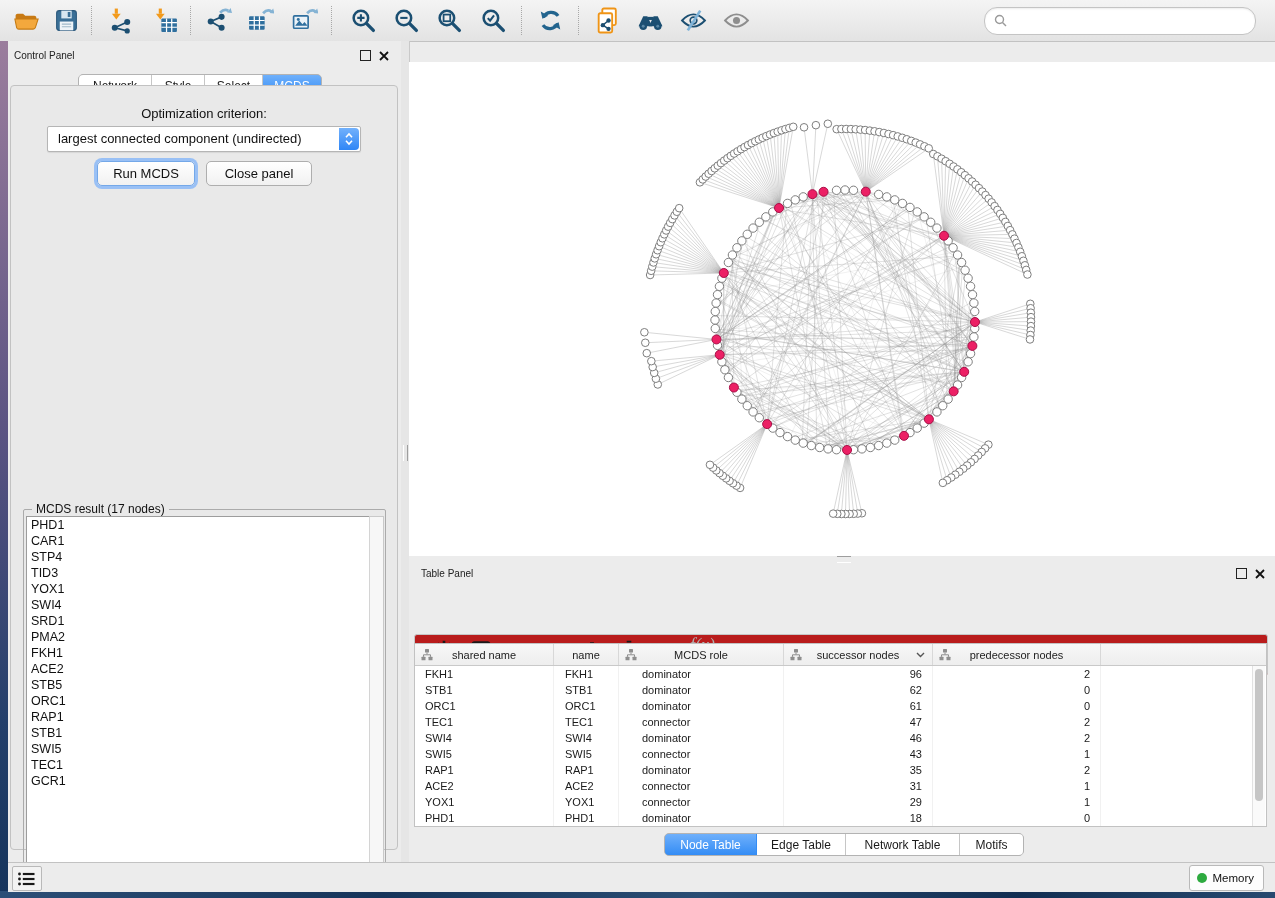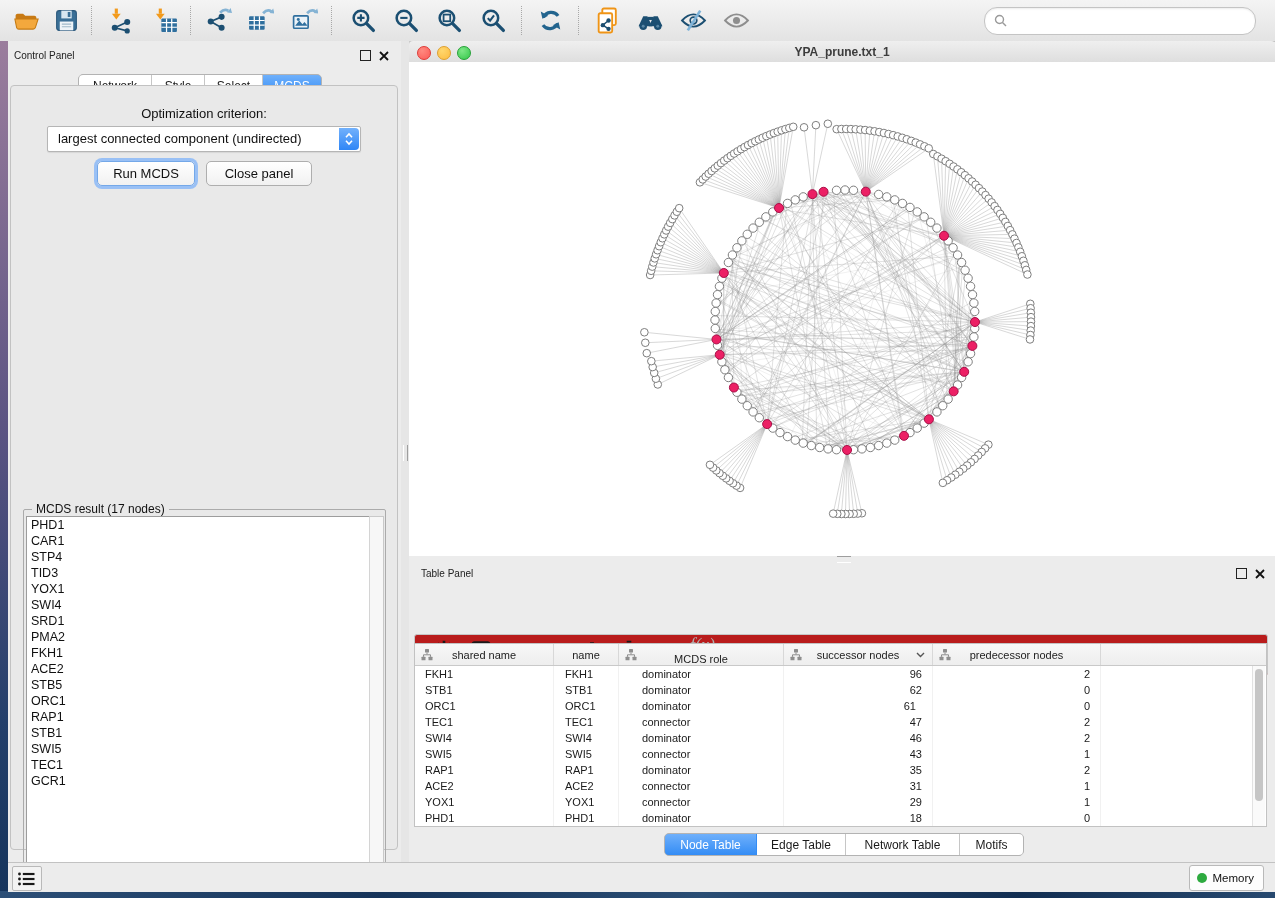--- a/index.html
+++ b/index.html
@@ -299,26 +299,20 @@
           </div>
         <div class="mcds-scroll" style="right:1px;left:auto;"></div>
       </div>
     </div>
   </div>
 
   <div class="abs gutter">
       <div class="gutter-handle"></div>
     </div>
 
-  <div class="abs net-titlebar">
-    <span class="tl" style="left:8px;background:radial-gradient(circle at 35% 30%,#ff8a80,#fc5b57);border:1px solid #de3a36;"></span>
-    <span class="tl" style="left:28px;background:radial-gradient(circle at 35% 30%,#ffd76e,#fdbc40);border:1px solid #de9f2e;"></span>
-    <span class="tl" style="left:48px;background:radial-gradient(circle at 35% 30%,#7ee787,#34c749);border:1px solid #24a136;"></span>
-    <div class="net-title">YPA_prune.txt_1</div>
-  </div>
   <div class="abs net-canvas">
     <svg width="866" height="494" viewBox="0 0 866 494">
         <line x1="370.0200128151084" y1="145.9882091426017" x2="485.3397394715489" y2="137.72701837536545" stroke="#8f8f8f" stroke-width="0.7" stroke-opacity="0.38"></line>
         <line x1="370.0200128151084" y1="145.9882091426017" x2="417.20394102694894" y2="129.36599140553233" stroke="#8f8f8f" stroke-width="0.7" stroke-opacity="0.38"></line>
         <line x1="370.0200128151084" y1="145.9882091426017" x2="312.6101175966896" y2="298.92599321332625" stroke="#8f8f8f" stroke-width="0.7" stroke-opacity="0.38"></line>
         <line x1="370.0200128151084" y1="145.9882091426017" x2="418.5361605412432" y2="386.8216375899591" stroke="#8f8f8f" stroke-width="0.7" stroke-opacity="0.38"></line>
         <line x1="370.0200128151084" y1="145.9882091426017" x2="508.71800984828803" y2="365.75941278470424" stroke="#8f8f8f" stroke-width="0.7" stroke-opacity="0.38"></line>
         <line x1="370.0200128151084" y1="145.9882091426017" x2="463.3751968491273" y2="385.0850053998171" stroke="#8f8f8f" stroke-width="0.7" stroke-opacity="0.38"></line>
         <line x1="403.45059947292253" y1="132.14080675084602" x2="393.2532982663825" y2="380.7710042758352" stroke="#8f8f8f" stroke-width="0.7" stroke-opacity="0.38"></line>
         <line x1="403.45059947292253" y1="132.14080675084602" x2="307.0433827673055" y2="274.4374837460096" stroke="#8f8f8f" stroke-width="0.7" stroke-opacity="0.38"></line>
@@ -1092,21 +1086,21 @@
                 <rect x="4" y="1" width="4" height="3.4" rx="0.5"></rect>
                 <rect x="0.5" y="8.8" width="4" height="3.4" rx="0.5"></rect>
                 <rect x="7.5" y="8.8" width="4" height="3.4" rx="0.5"></rect>
               </g>
             </svg>
             <span>shared name</span>
           </div>
           <div class="th" style="width: 65px;">
             <span>name</span>
           </div>
-          <div class="th" style="width: 165px; align-items: flex-end;">
+          <div class="th" style="width: 165px;">
             <svg class="colicon" width="12" height="13" viewBox="0 0 12 13">
               <path d="M6 4.5v2M2.5 8.8V6.8h7v2" stroke="#8e8e8e" fill="none"></path>
               <g fill="#8e8e8e">
                 <rect x="4" y="1" width="4" height="3.4" rx="0.5"></rect>
                 <rect x="0.5" y="8.8" width="4" height="3.4" rx="0.5"></rect>
                 <rect x="7.5" y="8.8" width="4" height="3.4" rx="0.5"></rect>
               </g>
             </svg>
             <span>MCDS role</span>
           </div>
@@ -1149,21 +1143,21 @@
             <div class="td" style="width: 139px; padding-left: 10px;">STB1</div>
             <div class="td" style="width: 65px; padding-left: 11px;">STB1</div>
             <div class="td" style="width: 165px; padding-left: 23px;">dominator</div>
             <div class="td" style="width: 149px; text-align: right; padding-right: 10px;">62</div>
             <div class="td" style="width: 168px; text-align: right; padding-right: 10px;">0</div>
           </div>
           <div class="trow">
             <div class="td" style="width: 139px; padding-left: 10px;">ORC1</div>
             <div class="td" style="width: 65px; padding-left: 11px;">ORC1</div>
             <div class="td" style="width: 165px; padding-left: 23px;">dominator</div>
-            <div class="td" style="width: 149px; text-align: right; padding-right: 16px;">61</div>
+            <div class="td" style="width: 149px; text-align: right; padding-right: 10px;">61</div>
             <div class="td" style="width: 168px; text-align: right; padding-right: 10px;">0</div>
           </div>
           <div class="trow">
             <div class="td" style="width: 139px; padding-left: 10px;">TEC1</div>
             <div class="td" style="width: 65px; padding-left: 11px;">TEC1</div>
             <div class="td" style="width: 165px; padding-left: 23px;">connector</div>
             <div class="td" style="width: 149px; text-align: right; padding-right: 10px;">47</div>
             <div class="td" style="width: 168px; text-align: right; padding-right: 10px;">2</div>
           </div>
           <div class="trow">

